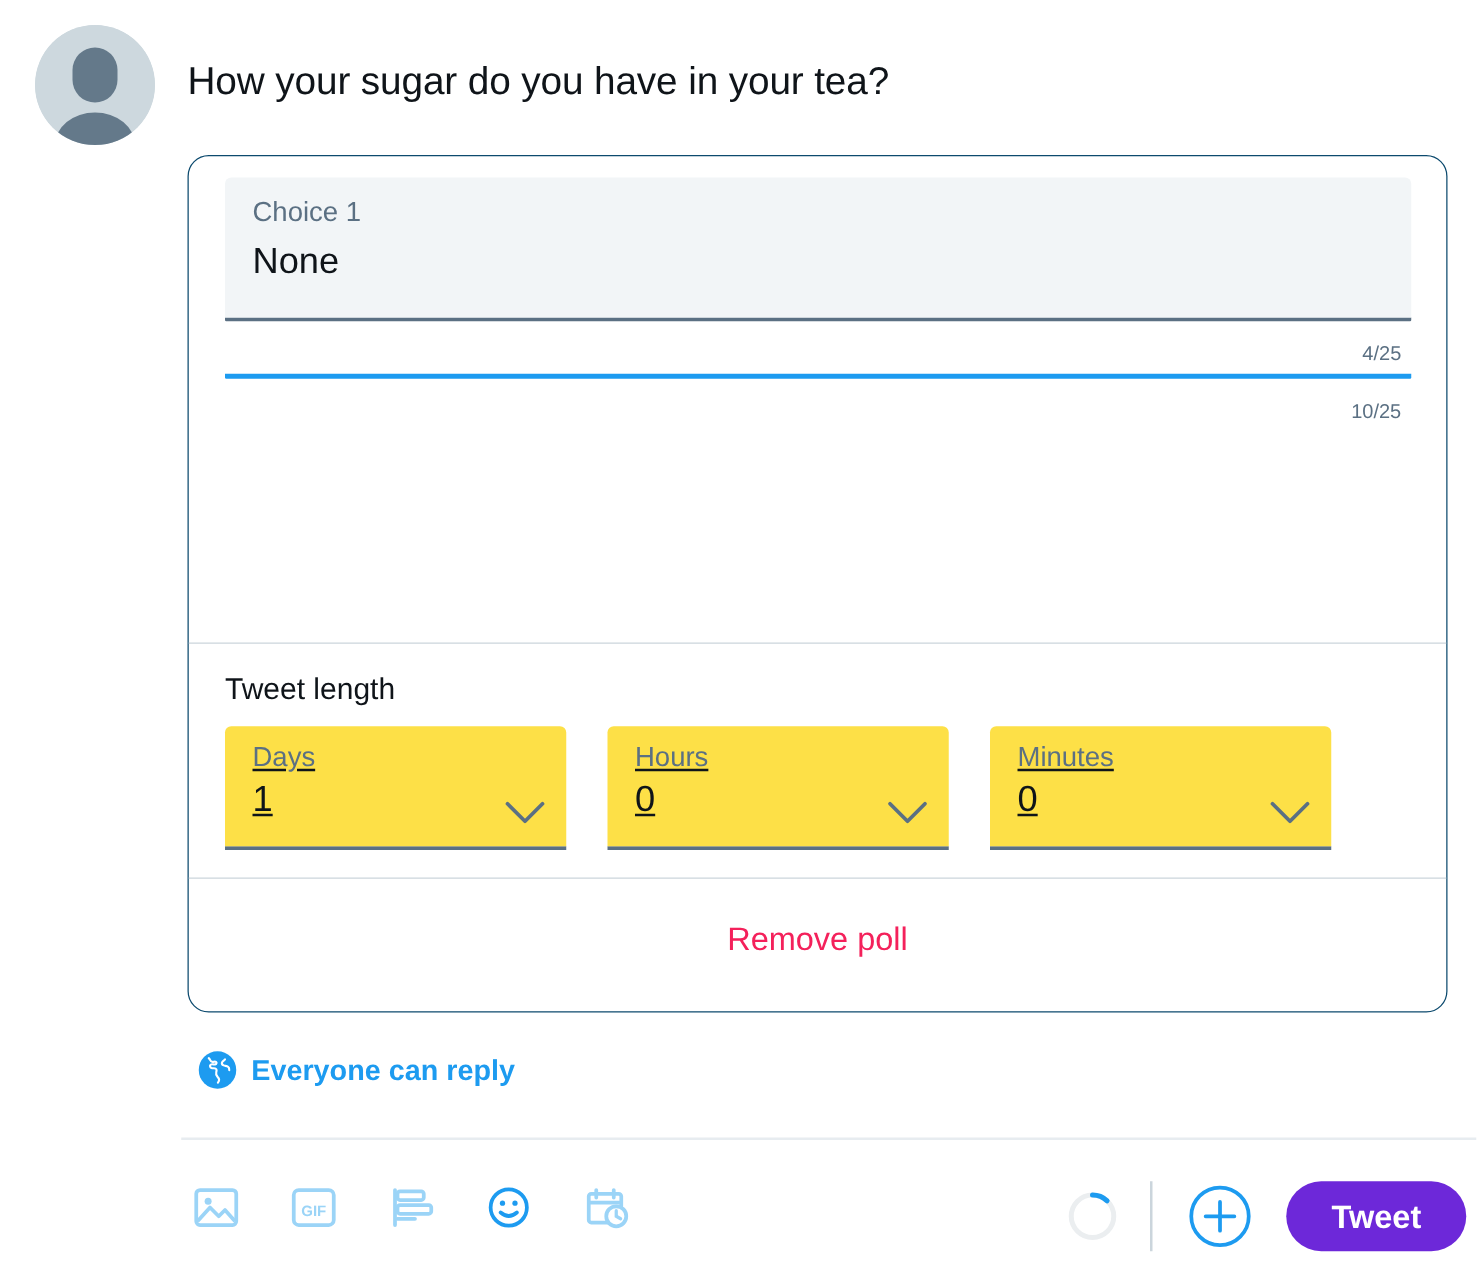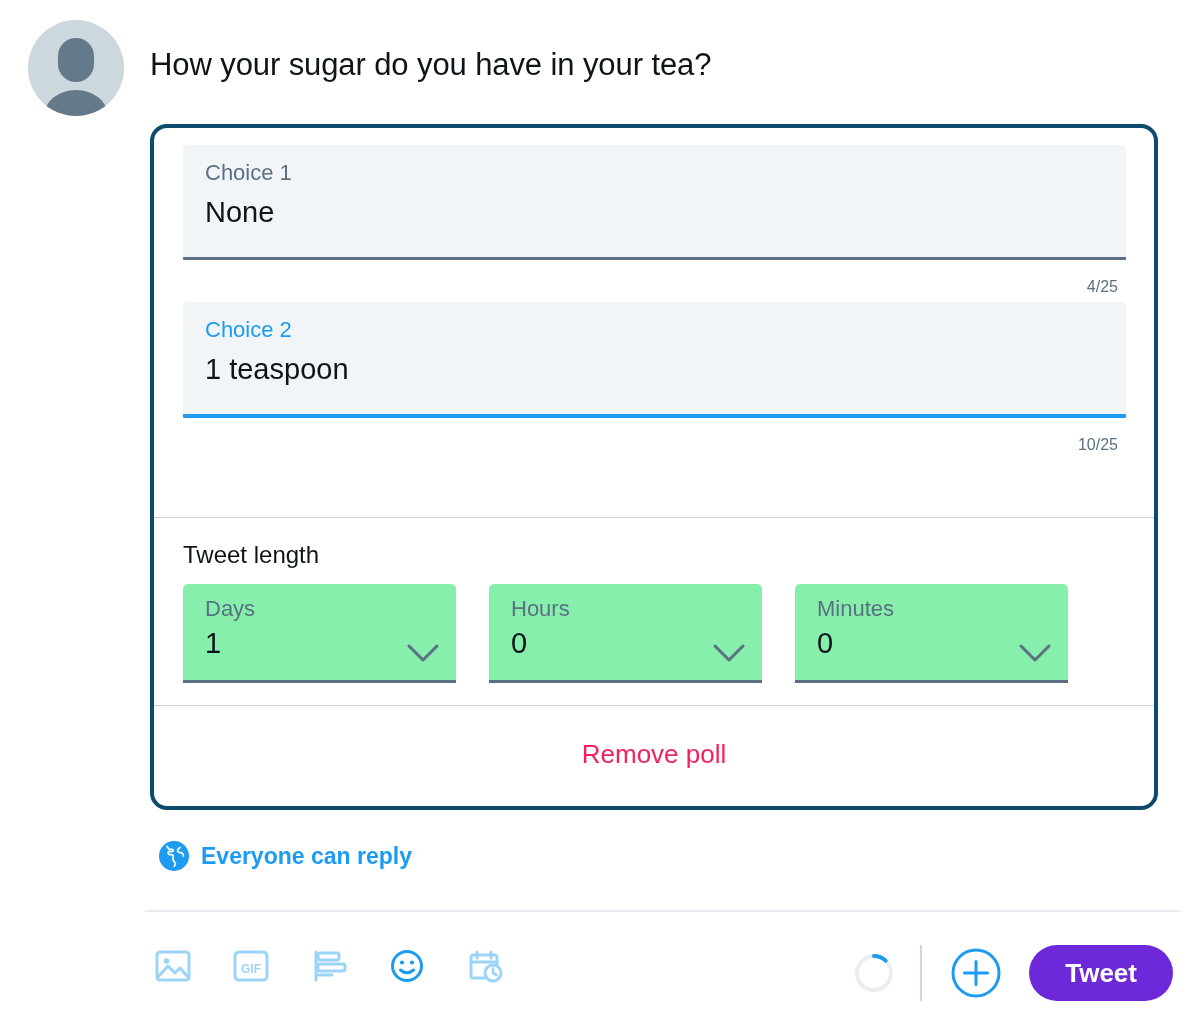--- a/index.html
+++ b/index.html
@@ -43,21 +43,21 @@
     white-space: nowrap;
   }
 
   
   .poll-card {
     position: absolute;
     left: 150px;
     top: 124px;
     width: 1008px;
     height: 686px;
-    border: 4px solid #0c4a6e;
+    border: 1px solid #0c4a6e;
     border-radius: 17px;
     background: #FFFFFF;
   }
 
   .choices-section {
     padding: 17px 28px 0 29px;
     height: 389px;
   }
 
   .choice-block { position: relative; }
@@ -121,24 +121,25 @@
     gap: 33px;
   }
   .select-box {
     position: relative;
     width: 273px;
     cursor: pointer;
   }
   .select-inner {
     position: relative;
     height: 96px;
-    background: #86efac;
+    background: #fde047;
     border-top-left-radius: 5px;
     border-top-right-radius: 5px;
     padding: 12px 16px 0 22px;
+    text-decoration: underline;
   }
   .select-underline {
     height: 3px;
     background: #5B7083;
   }
   .select-label {
     font-size: 22px;
     line-height: 26px;
     color: #5B7083;
   }
@@ -291,24 +292,20 @@
       <div class="choice-block">
         <div class="choice-field">
           <div class="choice-label">Choice 1</div>
           <div class="choice-value">None</div>
         </div>
         <div class="choice-underline"></div>
         <div class="choice-counter">4/25</div>
       </div>
 
       <div class="choice-block">
-        <div class="choice-field focused">
-          <div class="choice-label focused">Choice 2</div>
-          <div class="choice-value">1 teaspoon</div>
-        </div>
         <div class="choice-underline focused"></div>
         <div class="choice-counter">10/25</div>
       </div>
 
     </div>
 
     <div class="card-divider"></div>
 
     <div class="poll-length-section">
       <div class="poll-length-title">Tweet length</div>

